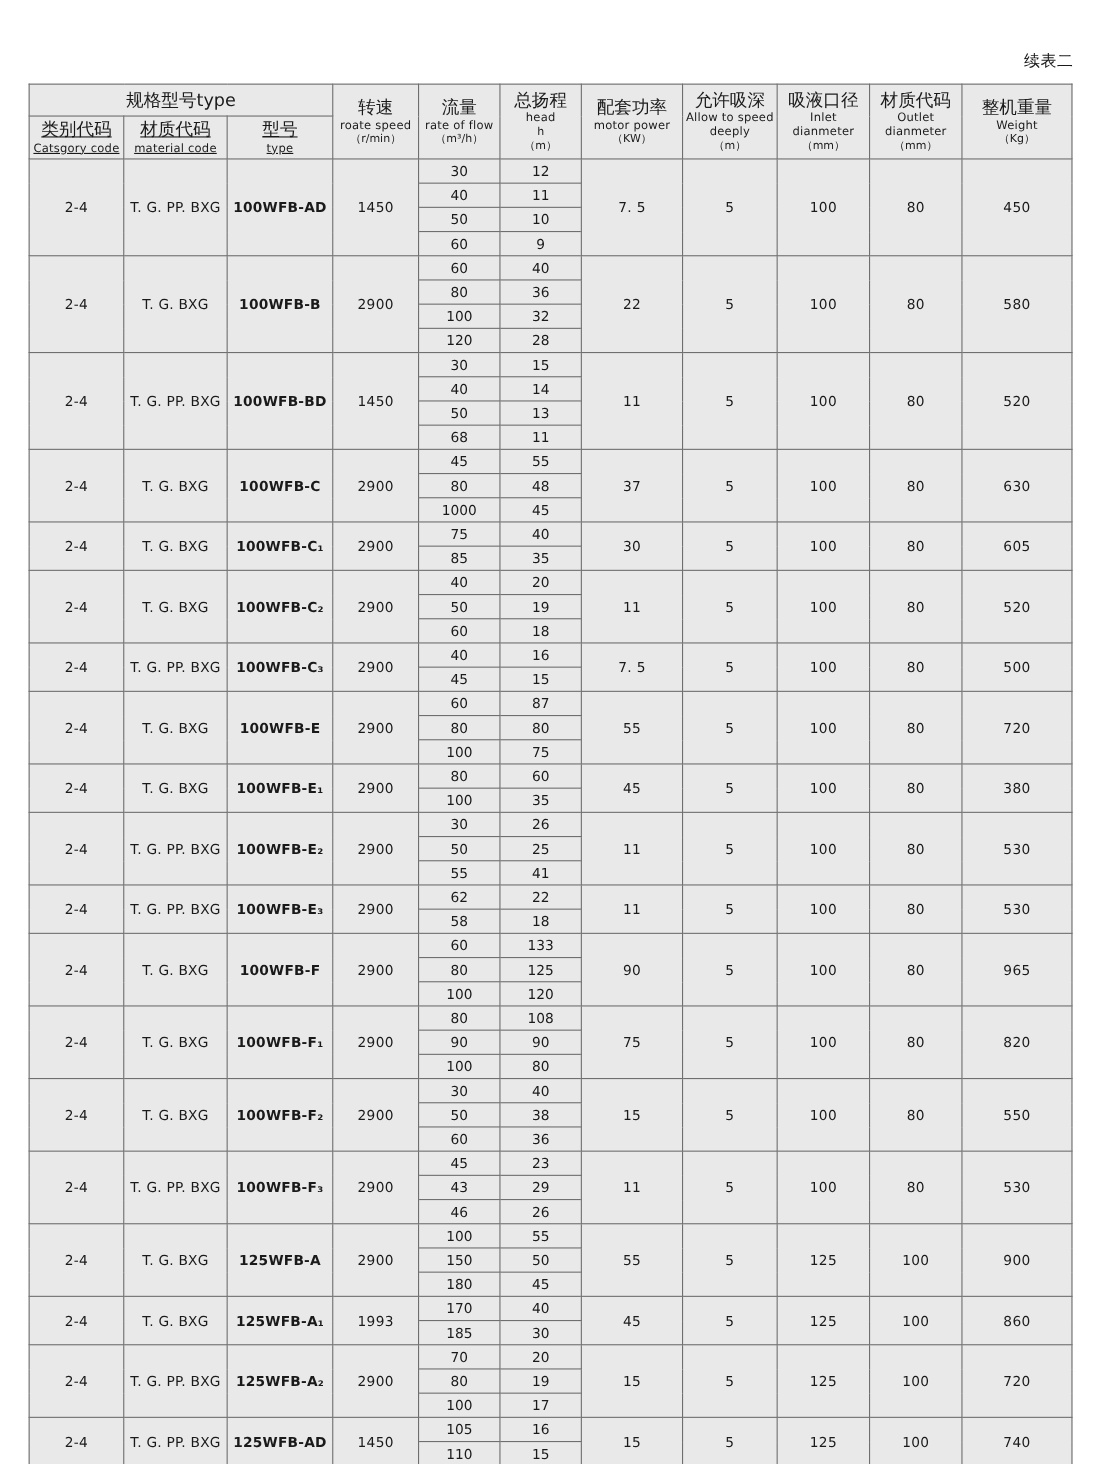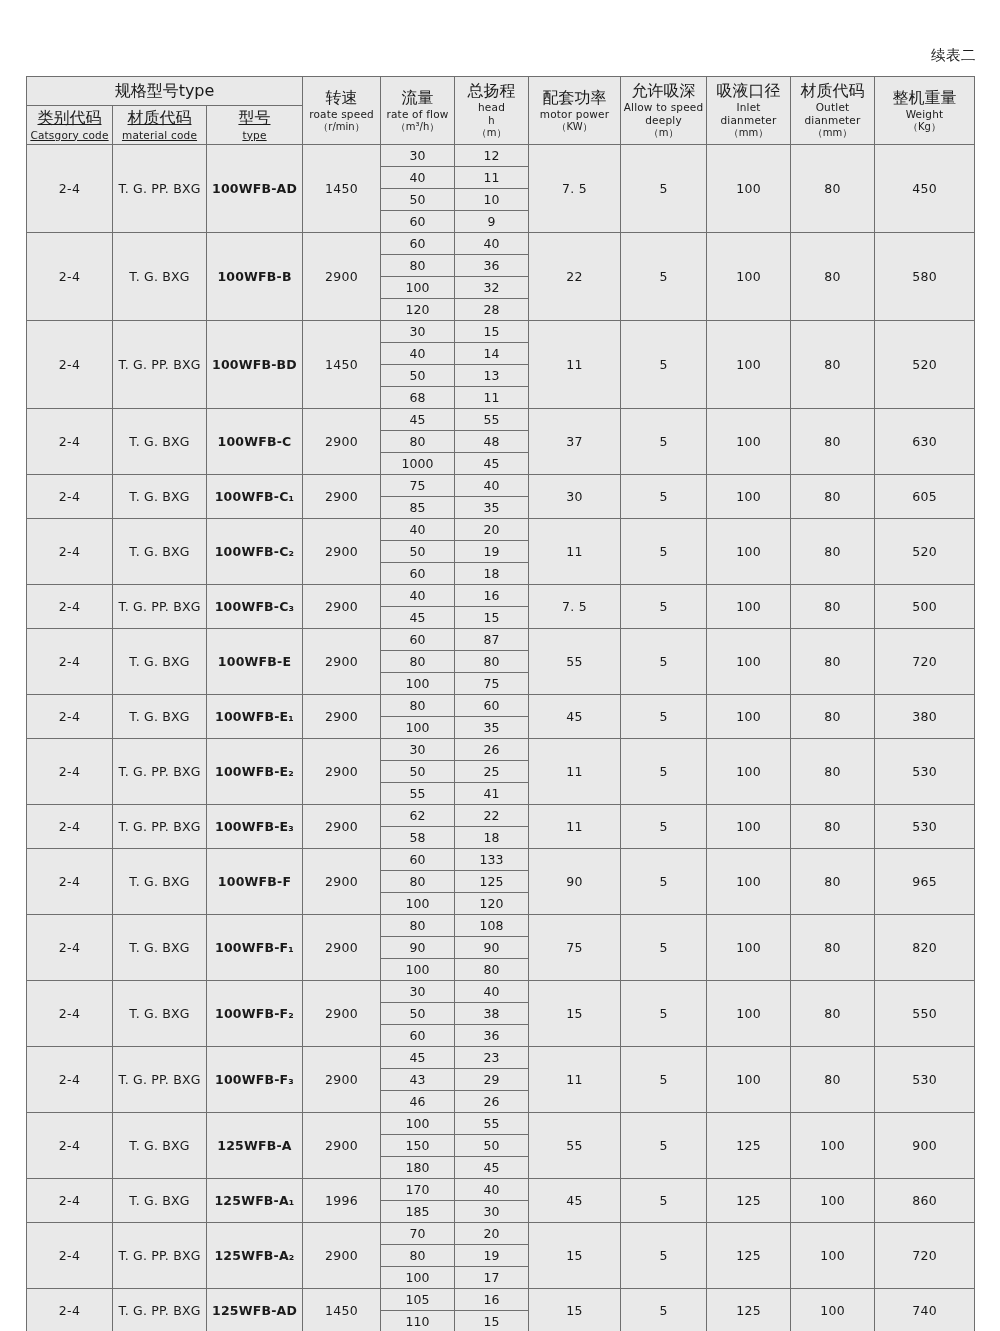--- a/index.html
+++ b/index.html
@@ -520,21 +520,21 @@
           <td class="head">50</td>
         </tr>
         <tr class="sub">
           <td class="flow">180</td>
           <td class="head">45</td>
         </tr>
         <tr class="sub">
           <td rowspan="2" class="data">2-4</td>
           <td rowspan="2" class="matcode">T. G. BXG</td>
           <td rowspan="2" class="model">125WFB-A₁</td>
-          <td rowspan="2" class="data">1996</td>
+          <td rowspan="2" class="data">1993</td>
           <td class="flow">170</td>
           <td class="head">40</td>
           <td rowspan="2" class="data">45</td>
           <td rowspan="2" class="data">5</td>
           <td rowspan="2" class="data">125</td>
           <td rowspan="2" class="data">100</td>
           <td rowspan="2" class="data">860</td>
         </tr>
         <tr class="sub">
           <td class="flow">185</td>

